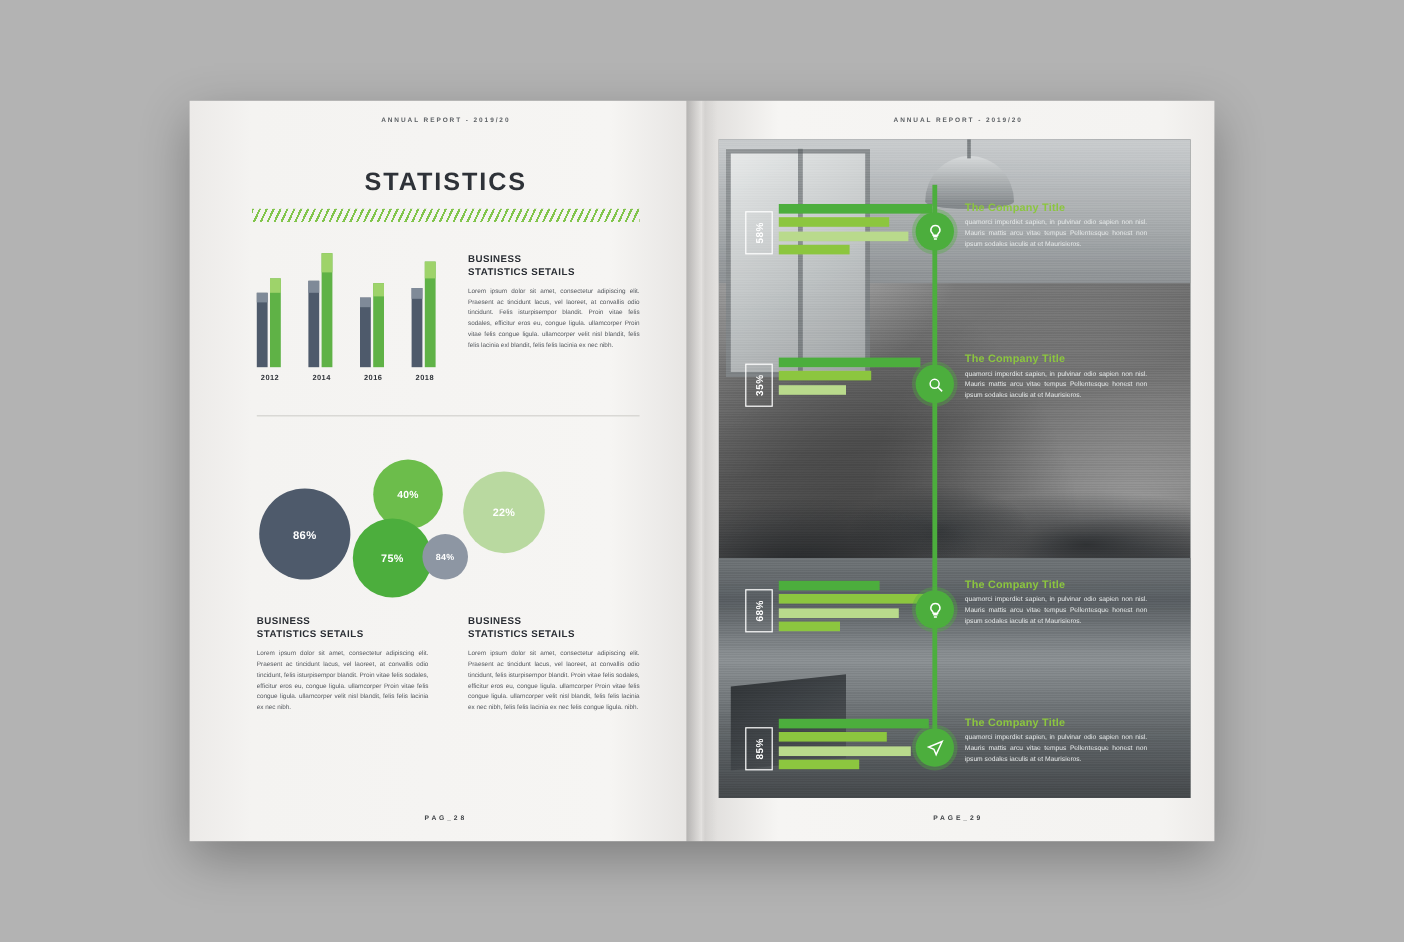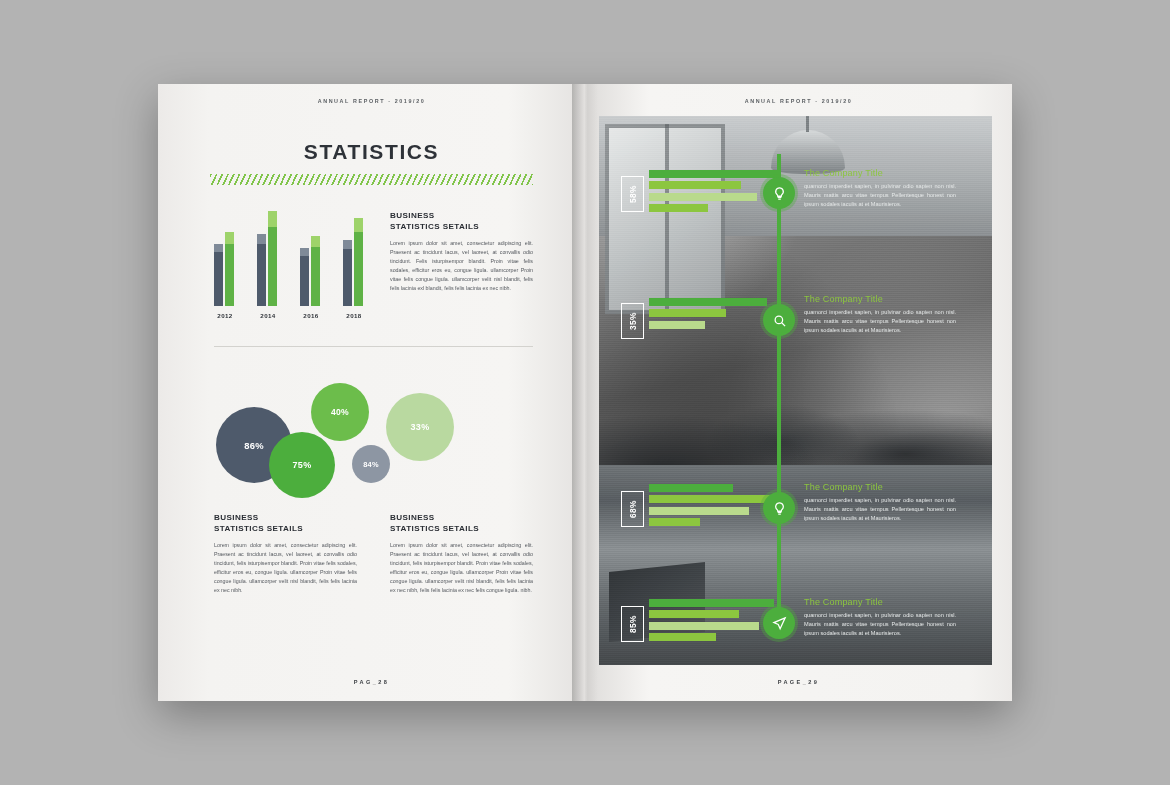--- a/index.html
+++ b/index.html
@@ -345,21 +345,21 @@
   .barset i.pale { background: #b9da8c; }
   .barset i.dark { background: #4cae3d; }
 
   .tl-text {
     position: absolute;
     left: 205px;
     width: 152px;
   }
   .tl-title {
     font-size: 9px;
-    font-weight: normal;
+    font-weight: bold;
     color: #8cc63f;
     letter-spacing: .2px;
     margin-bottom: 4px;
   }
   .tl-body {
     font-size: 5.6px;
     line-height: 9.2px;
     color: #e6e9e9;
     text-align: justify;
   }
@@ -424,23 +424,23 @@
         <div>STATISTICS SETAILS</div>
       </div>
       <div class="blk-body">Lorem ipsum dolor sit amet, consectetur adipiscing elit. Praesent ac tincidunt lacus, vel laoreet, at convallis odio tincidunt. Felis isturpisempor blandit. Proin vitae felis sodales, efficitur eros eu, congue ligula. ullamcorper Proin vitae felis congue ligula. ullamcorper velit nisl blandit, felis felis lacinia exl blandit, felis felis lacinia ex nec nibh.</div>
     </div>
 
     <div class="divider"></div>
 
     <div class="bubbles">
       <div class="bubble" style="left:2px; top:38px; width:76px; height:76px; background:#4e5a6b; font-size:9.4px;">86%</div>
       <div class="bubble" style="left:97px; top:14px; width:58px; height:58px; background:#6cbd4b; font-size:8.6px;">40%</div>
-      <div class="bubble" style="left:55px; top:63px; width:66px; height:66px; background:#4cae3d; font-size:9px;">75%</div>
+      <div class="bubble" style="left:80px; top:63px; width:66px; height:66px; background:#4cae3d; font-size:9px;">75%</div>
       <div class="bubble" style="left:138px; top:76px; width:38px; height:38px; background:#8d96a3; font-size:7.4px;">84%</div>
-      <div class="bubble" style="left:172px; top:24px; width:68px; height:68px; background:#b9d9a0; font-size:9px;">33%</div>
+      <div class="bubble" style="left:172px; top:24px; width:68px; height:68px; background:#b9d9a0; font-size:9px;">22%</div>
     </div>
 
     <div class="botcol one">
       <div class="blk-head">
         <div>BUSINESS</div>
         <div>STATISTICS SETAILS</div>
       </div>
       <div class="blk-body">Lorem ipsum dolor sit amet, consectetur adipiscing elit. Praesent ac tincidunt lacus, vel laoreet, at convallis odio tincidunt, felis isturpisempor blandit. Proin vitae felis sodales, efficitur eros eu, congue ligula. ullamcorper Proin vitae felis congue ligula. ullamcorper velit nisl blandit, felis felis lacinia ex nec nibh.</div>
     </div>
 

